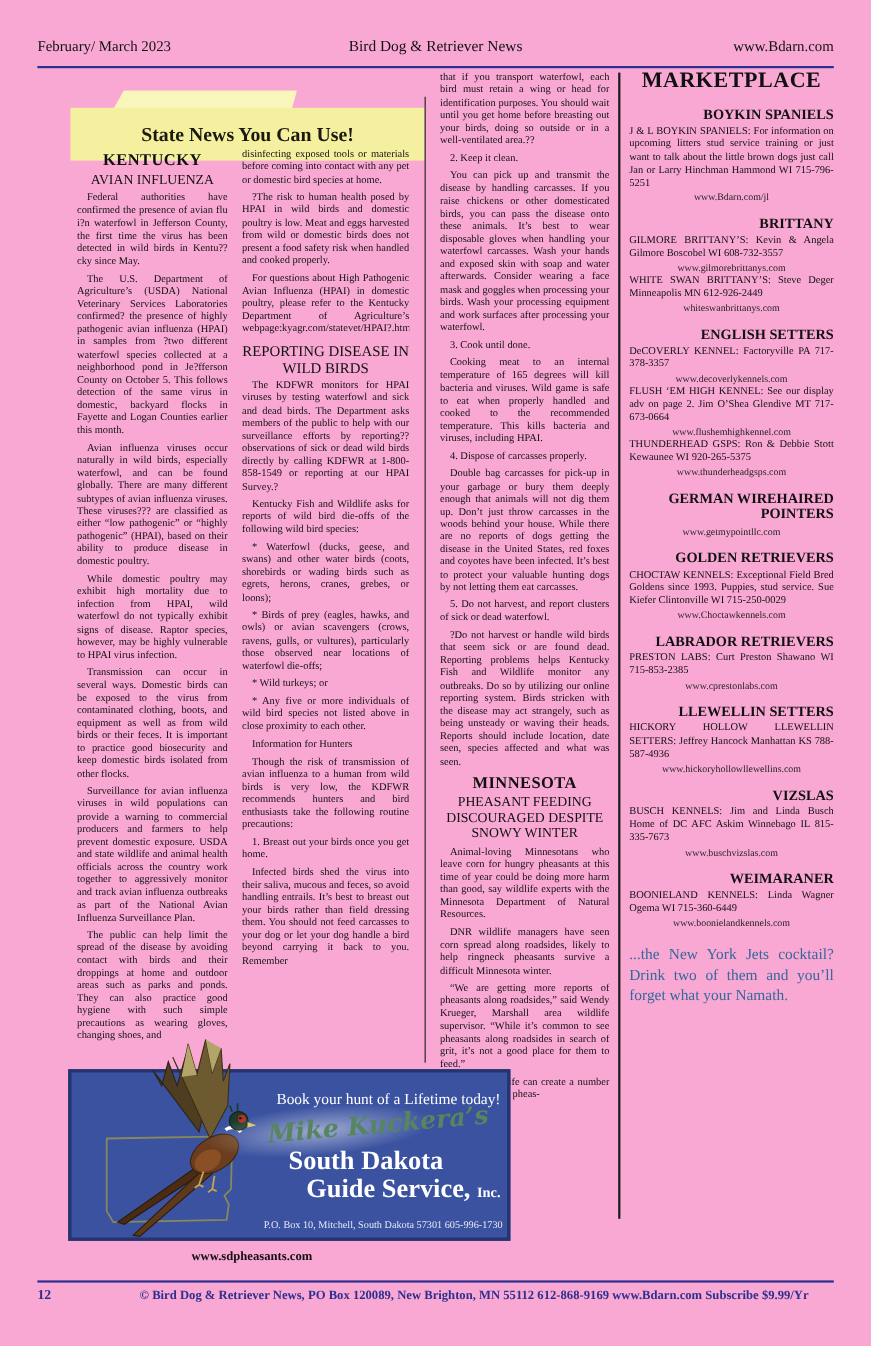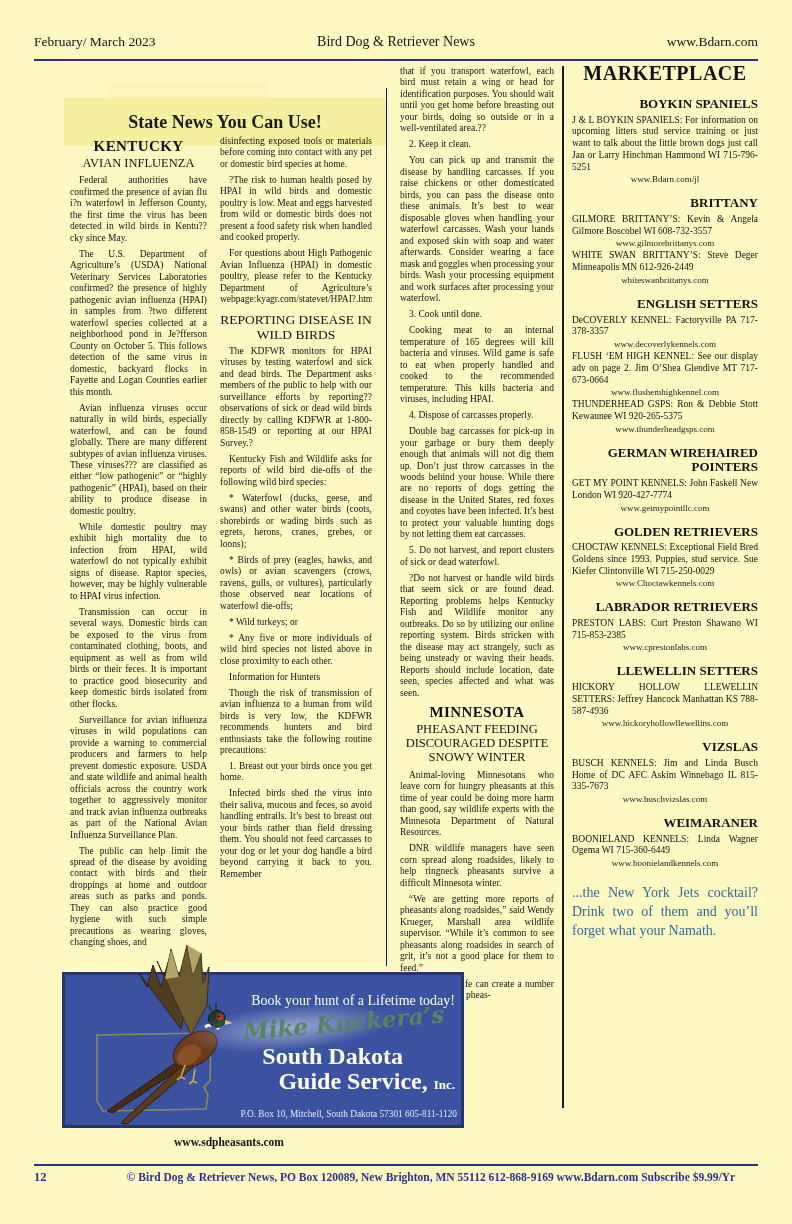--- a/index.html
+++ b/index.html
@@ -1,18 +1,18 @@
 <!DOCTYPE html>
 <html><head>
 <meta charset="utf-8">
 <style>
   html,body{margin:0;padding:0;background:#888;}
   .page{
     position:relative;width:792px;height:1224px;margin:0 auto;
-    background:#fef9c3;overflow:hidden;
+    background:#f9a8d4;overflow:hidden;
     font-family:"Liberation Serif","DejaVu Serif",serif;color:#111;
   }
   
   .masthead{
     position:absolute;left:34px;right:34px;top:34px;
     display:flex;align-items:baseline;
     border-bottom:2.5px solid #2d2f8f;padding-bottom:9px;
     font-size:13.5px;
   }
   .masthead .m-left{width:200px;text-align:left;}
@@ -161,21 +161,20 @@
       <div class="blk-listing">WHITE SWAN BRITTANY’S: Steve Deger Minneapolis MN 612-926-2449</div>
       <a class="blk-link">whiteswanbrittanys.com</a>
       <div class="blk-bh">ENGLISH SETTERS</div>
       <div class="blk-listing">DeCOVERLY KENNEL: Factoryville PA 717-378-3357</div>
       <a class="blk-link">www.decoverlykennels.com</a>
       <div class="blk-listing">FLUSH ‘EM HIGH KENNEL: See our display adv on page 2. Jim O’Shea Glendive MT 717-673-0664</div>
       <a class="blk-link">www.flushemhighkennel.com</a>
       <div class="blk-listing">THUNDERHEAD GSPS: Ron &amp; Debbie Stott Kewaunee WI 920-265-5375</div>
       <a class="blk-link">www.thunderheadgsps.com</a>
       <div class="blk-bh">GERMAN WIREHAIRED POINTERS</div>
-      <div class="blk-listing">GET MY POINT KENNELS: John Faskell New London WI 920-427-7774</div>
       <a class="blk-link">www.getmypointllc.com</a>
       <div class="blk-bh">GOLDEN RETRIEVERS</div>
       <div class="blk-listing">CHOCTAW KENNELS: Exceptional Field Bred Goldens since 1993. Puppies, stud service. Sue Kiefer Clintonville WI 715-250-0029</div>
       <a class="blk-link">www.Choctawkennels.com</a>
       <div class="blk-bh">LABRADOR RETRIEVERS</div>
       <div class="blk-listing">PRESTON LABS: Curt Preston Shawano WI 715-853-2385</div>
       <a class="blk-link">www.cprestonlabs.com</a>
       <div class="blk-bh">LLEWELLIN SETTERS</div>
       <div class="blk-listing">HICKORY HOLLOW LLEWELLIN SETTERS: Jeffrey Hancock Manhattan KS 788-587-4936</div>
       <a class="blk-link">www.hickoryhollowllewellins.com</a>
@@ -216,21 +215,21 @@
       <path d="M142 68 l-2 -6 M147 67 l0 -7" stroke="#1f3a28" stroke-width="1.5"></path>
     </svg>
     <div class="swoosh"></div>
     <div class="tagline">Book your hunt of a Lifetime today!</div>
     <div class="script">Mike Kuckera’s</div>
     <div class="name1">South Dakota</div>
     <div class="name2">
       <span>Guide Service,</span>
       <span class="inc">Inc.</span>
     </div>
-    <div class="addr">P.O. Box 10, Mitchell, South Dakota 57301    605-811-1120</div>
+    <div class="addr">P.O. Box 10, Mitchell, South Dakota 57301    605-996-1730</div>
   </div>
   <div class="ad-site">www.sdpheasants.com</div>
 
   <div class="footer">
     <span class="pgnum">12</span>
     <span class="copy">© Bird Dog &amp; Retriever News, PO Box 120089, New Brighton, MN 55112  612-868-9169 www.Bdarn.com Subscribe $9.99/Yr</span>
   </div>
 
 </div>
 

